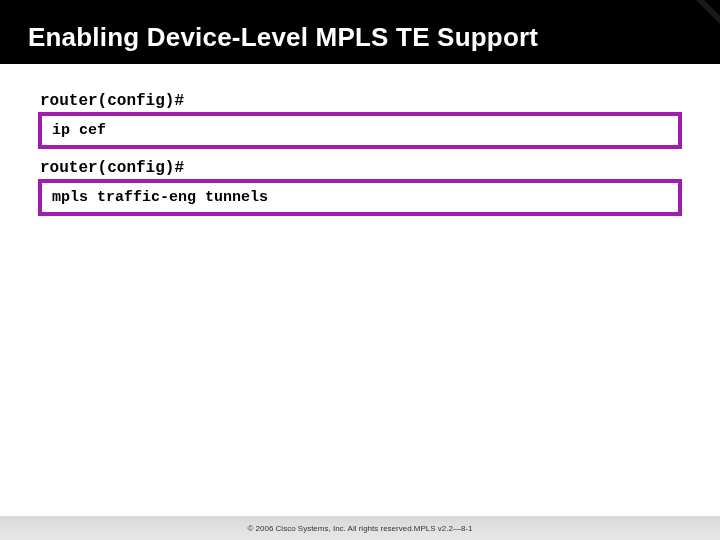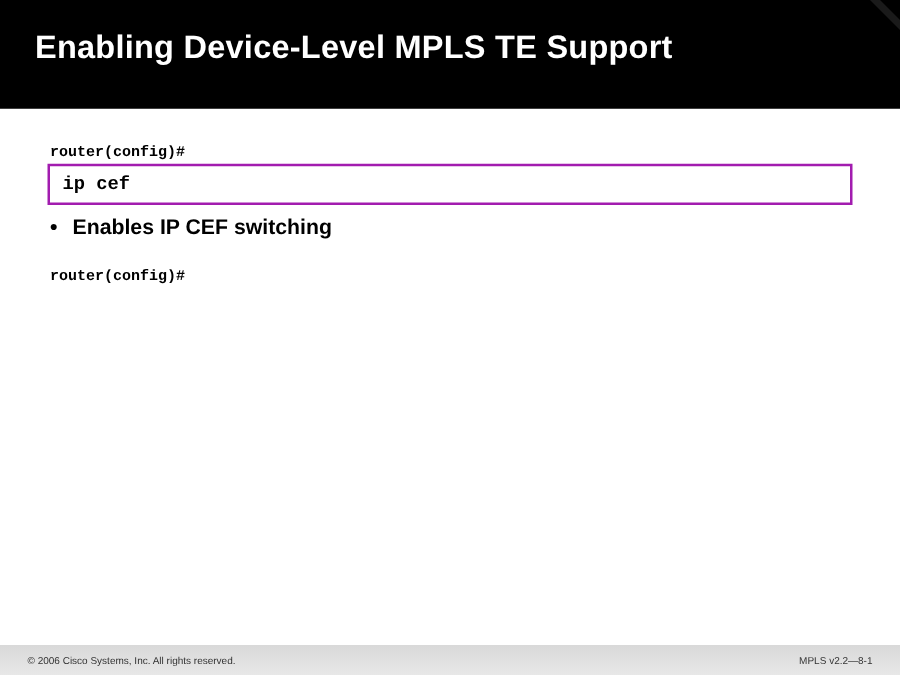--- a/index.html
+++ b/index.html
@@ -2,21 +2,21 @@
 <html><head>
 <meta charset="utf-8">
 <style>
   * { margin: 0; padding: 0; box-sizing: border-box; }
   html, body { width: 720px; height: 540px; font-family: Arial, Helvetica, sans-serif; background: #fff; }
   .slide { position: relative; width: 720px; height: 540px; background: #fff; }
   .title-bar {
     background: #000;
     color: #fff;
     padding: 22px 20px 20px 28px;
-    height: 87px;
+    height: 64px;
     position: relative;
   }
   .title-bar h1 {
     font-size: 26px;
     font-weight: bold;
     letter-spacing: 0.2px;
   }
   .corner {
     position: absolute;
     top: 0;
@@ -32,27 +32,27 @@
     right: 0;
     width: 0;
     height: 0;
     border-top: 16px solid #000;
     border-left: 16px solid transparent;
   }
   .body { padding: 18px 38px 0 38px; }
   .prompt {
     font-family: "Courier New", monospace;
     font-weight: bold;
-    font-size: 12px;
+    font-size: 16px;
     margin-top: 10px;
     margin-bottom: 2px;
     margin-left: 2px;
   }
   .cmdbox {
-    border: 2px solid #a21caf;
+    border: 4px solid #a21caf;
     background: #fff;
     padding: 6px 10px;
     font-family: "Courier New", monospace;
     font-weight: bold;
     font-size: 15px;
     margin-bottom: 8px;
   }
   .bullet {
     font-size: 17px;
     font-weight: bold;
@@ -65,41 +65,41 @@
     position: absolute;
     bottom: 0;
     left: 0;
     right: 0;
     height: 24px;
     background: linear-gradient(#d9d9d9, #e8e8e8);
     font-size: 8px;
     color: #333;
     display: flex;
     align-items: center;
-    justify-content: space-between;
+    justify-content: center;
     padding: 0 22px 0 22px;
   }
 </style>
 </head>
 <body>
 
 <div class="slide">
   <div class="title-bar">
     <h1>Enabling Device-Level MPLS TE Support</h1>
   </div>
   <div class="corner"></div>
   <div class="corner2"></div>
 
   <div class="body">
 
     <div class="prompt">router(config)#</div>
     <div class="cmdbox">ip cef</div>
-    <div class="bullet"><span class="dot">•</span><span>Enables IP CEF switching</span></div>
 
     <div class="prompt">router(config)#</div>
+    <div class="cmdbox">mpls traffic-eng tunnels</div>
 
   </div>
 
   <div class="footer">
     <span>© 2006 Cisco Systems, Inc. All rights reserved.</span>
     <span>MPLS v2.2—8-1</span>
   </div>
 </div>
 
 </body></html>

